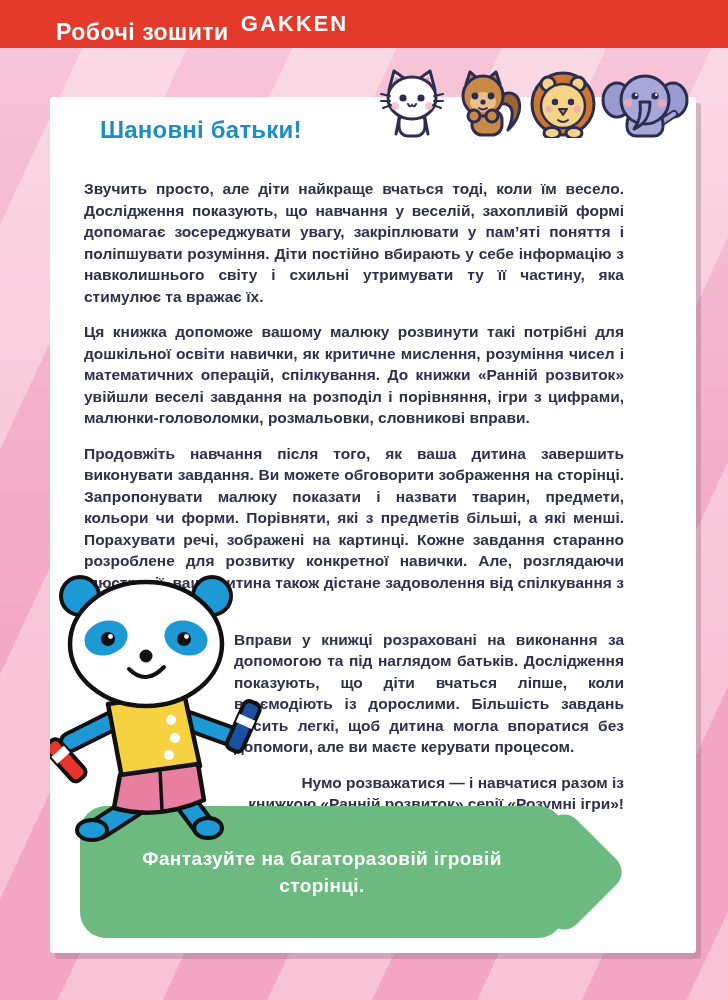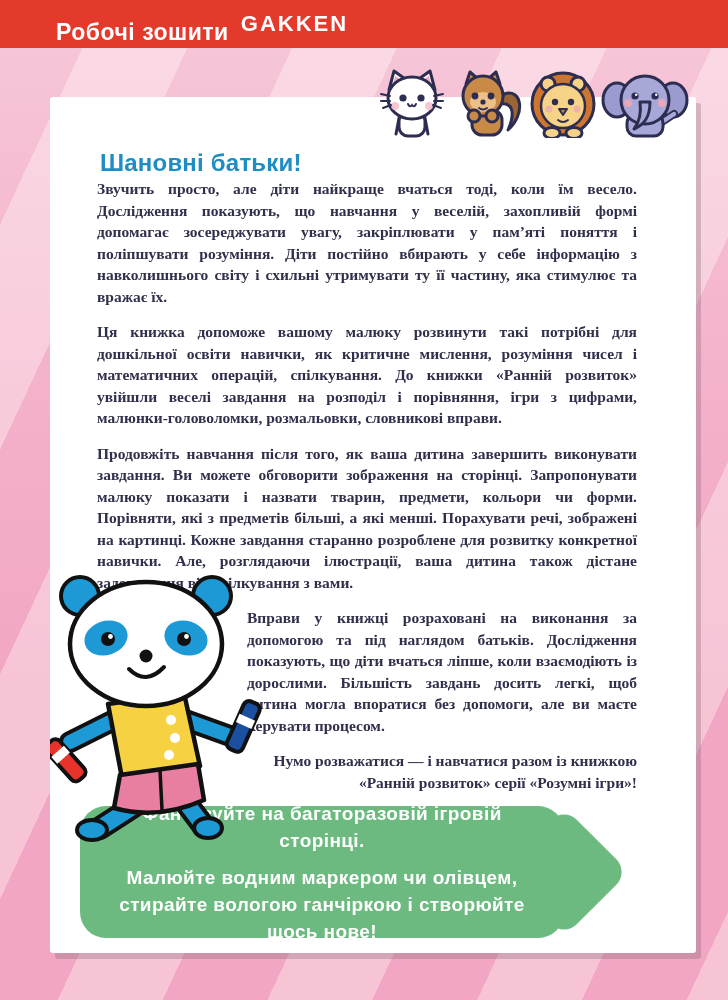--- a/index.html
+++ b/index.html
@@ -18,26 +18,26 @@
   .header .title{color:#fff;font-size:23px;font-weight:bold;letter-spacing:.5px;margin-top:16px;}
   .header .brand{color:#fff;font-size:22px;font-weight:800;letter-spacing:2px;}
   .card{
     position:absolute;left:50px;top:97px;width:646px;height:856px;
     background:#ffffff;border-radius:3px;
     box-shadow:5px 6px 0 rgba(120,90,105,.28);
     z-index:1;
   }
   .animal{position:absolute;z-index:3;}
   .heading{
-    position:absolute;left:100px;top:149px;z-index:2;
+    position:absolute;left:100px;top:116px;z-index:2;
     color:#1e8dc3;font-size:24px;font-weight:bold;letter-spacing:.2px;
   }
   .bodytext{
-    position:absolute;left:97px;top:178px;width:540px;z-index:2;
-    color:#30304c;font-size:15.5px;line-height:21.5px;font-weight:600;font-family:Liberation Serif, serif;
+    position:absolute;left:84px;top:178px;width:540px;z-index:2;
+    color:#30304c;font-size:15.5px;line-height:21.5px;font-weight:600;
   }
   .bodytext p{margin:0 0 14px;text-align:justify;}
   .side-block{padding-left:150px;}
   .side-block p.last{text-align:right;}
   .mascot{position:absolute;left:50px;top:570px;width:214px;height:272px;z-index:4;}
   .banner{
     position:absolute;left:80px;top:806px;width:484px;height:132px;
     background:#6cba80;border-radius:26px;z-index:3;
     display:flex;flex-direction:column;justify-content:center;
     padding:6px 26px;box-sizing:border-box;
@@ -184,14 +184,13 @@
       <circle cx="60.5" cy="66.5" r="2.4" fill="#fff"></circle>
     <circle cx="134" cy="69" r="7" fill="#111"></circle>
       <circle cx="136.5" cy="66.5" r="2.4" fill="#fff"></circle>
     <circle cx="96" cy="86" r="6.5" fill="#111"></circle>
     <path d="M79,99 Q96,116 114,97" fill="none" stroke="#111" stroke-width="4" stroke-linecap="round"></path>
   </svg>
 </div>
 
 <div class="banner">
   <p>Фантазуйте на багаторазовій ігровій сторінці.</p>
-  <p>Малюйте водним маркером чи олівцем, стирайте вологою ганчіркою і створюйте щось нове!</p>
 </div>
 
 </body></html>

